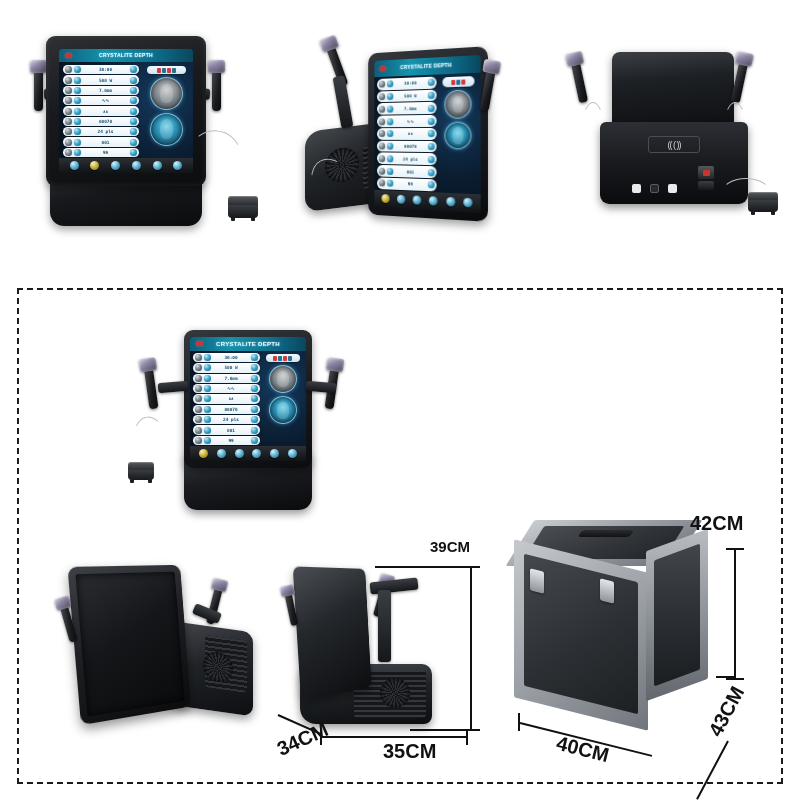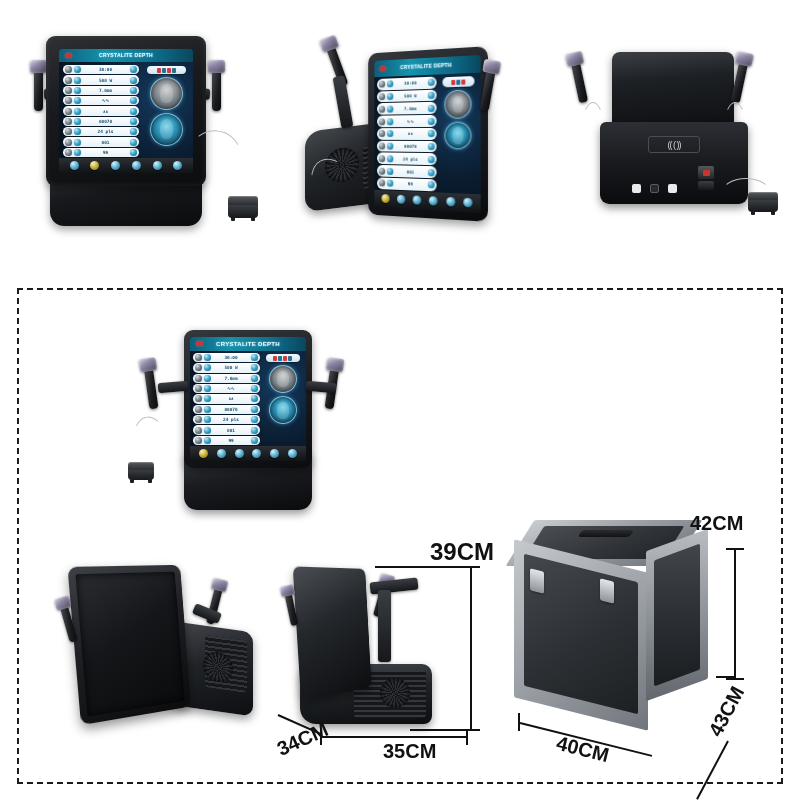--- a/index.html
+++ b/index.html
@@ -591,21 +591,21 @@
       <div class="body"></div>
     </div>
     <div class="hp" style="left:92px; top:14px; transform:rotate(16deg) scale(.85);">
       <div class="head"></div>
       <div class="body"></div>
     </div>
     <div class="arm" style="left:88px; top:24px; width:48px; height:12px; transform:rotate(-6deg);"></div>
     <div class="arm" style="left:96px; top:34px; width:13px; height:72px;"></div>
   </div>
 
-  <div class="dim" style="left:430px; top:538px; font-size:24px;">39CM</div>
+  <div class="dim" style="left:430px; top:538px; font-size:15px;">39CM</div>
   <div class="dimline" style="left:470px; top:566px; width:2px; height:165px;"></div>
   <div class="cap" style="left:462px; top:566px; width:18px; height:2px;"></div>
   <div class="cap" style="left:462px; top:729px; width:18px; height:2px;"></div>
   <div class="dimline" style="left:375px; top:566px; width:96px; height:2px;"></div>
   <div class="dimline" style="left:410px; top:729px; width:62px; height:2px;"></div>
 
   <div class="dim" style="left:276px; top:728px; font-size:20px; transform:rotate(-24deg);">34CM</div>
   <div class="dimline" style="left:278px; top:714px; width:46px; height:2px; transform:rotate(24deg); transform-origin:left center;"></div>
 
   <div class="dim" style="left:383px; top:740px; font-size:20px;">35CM</div>

